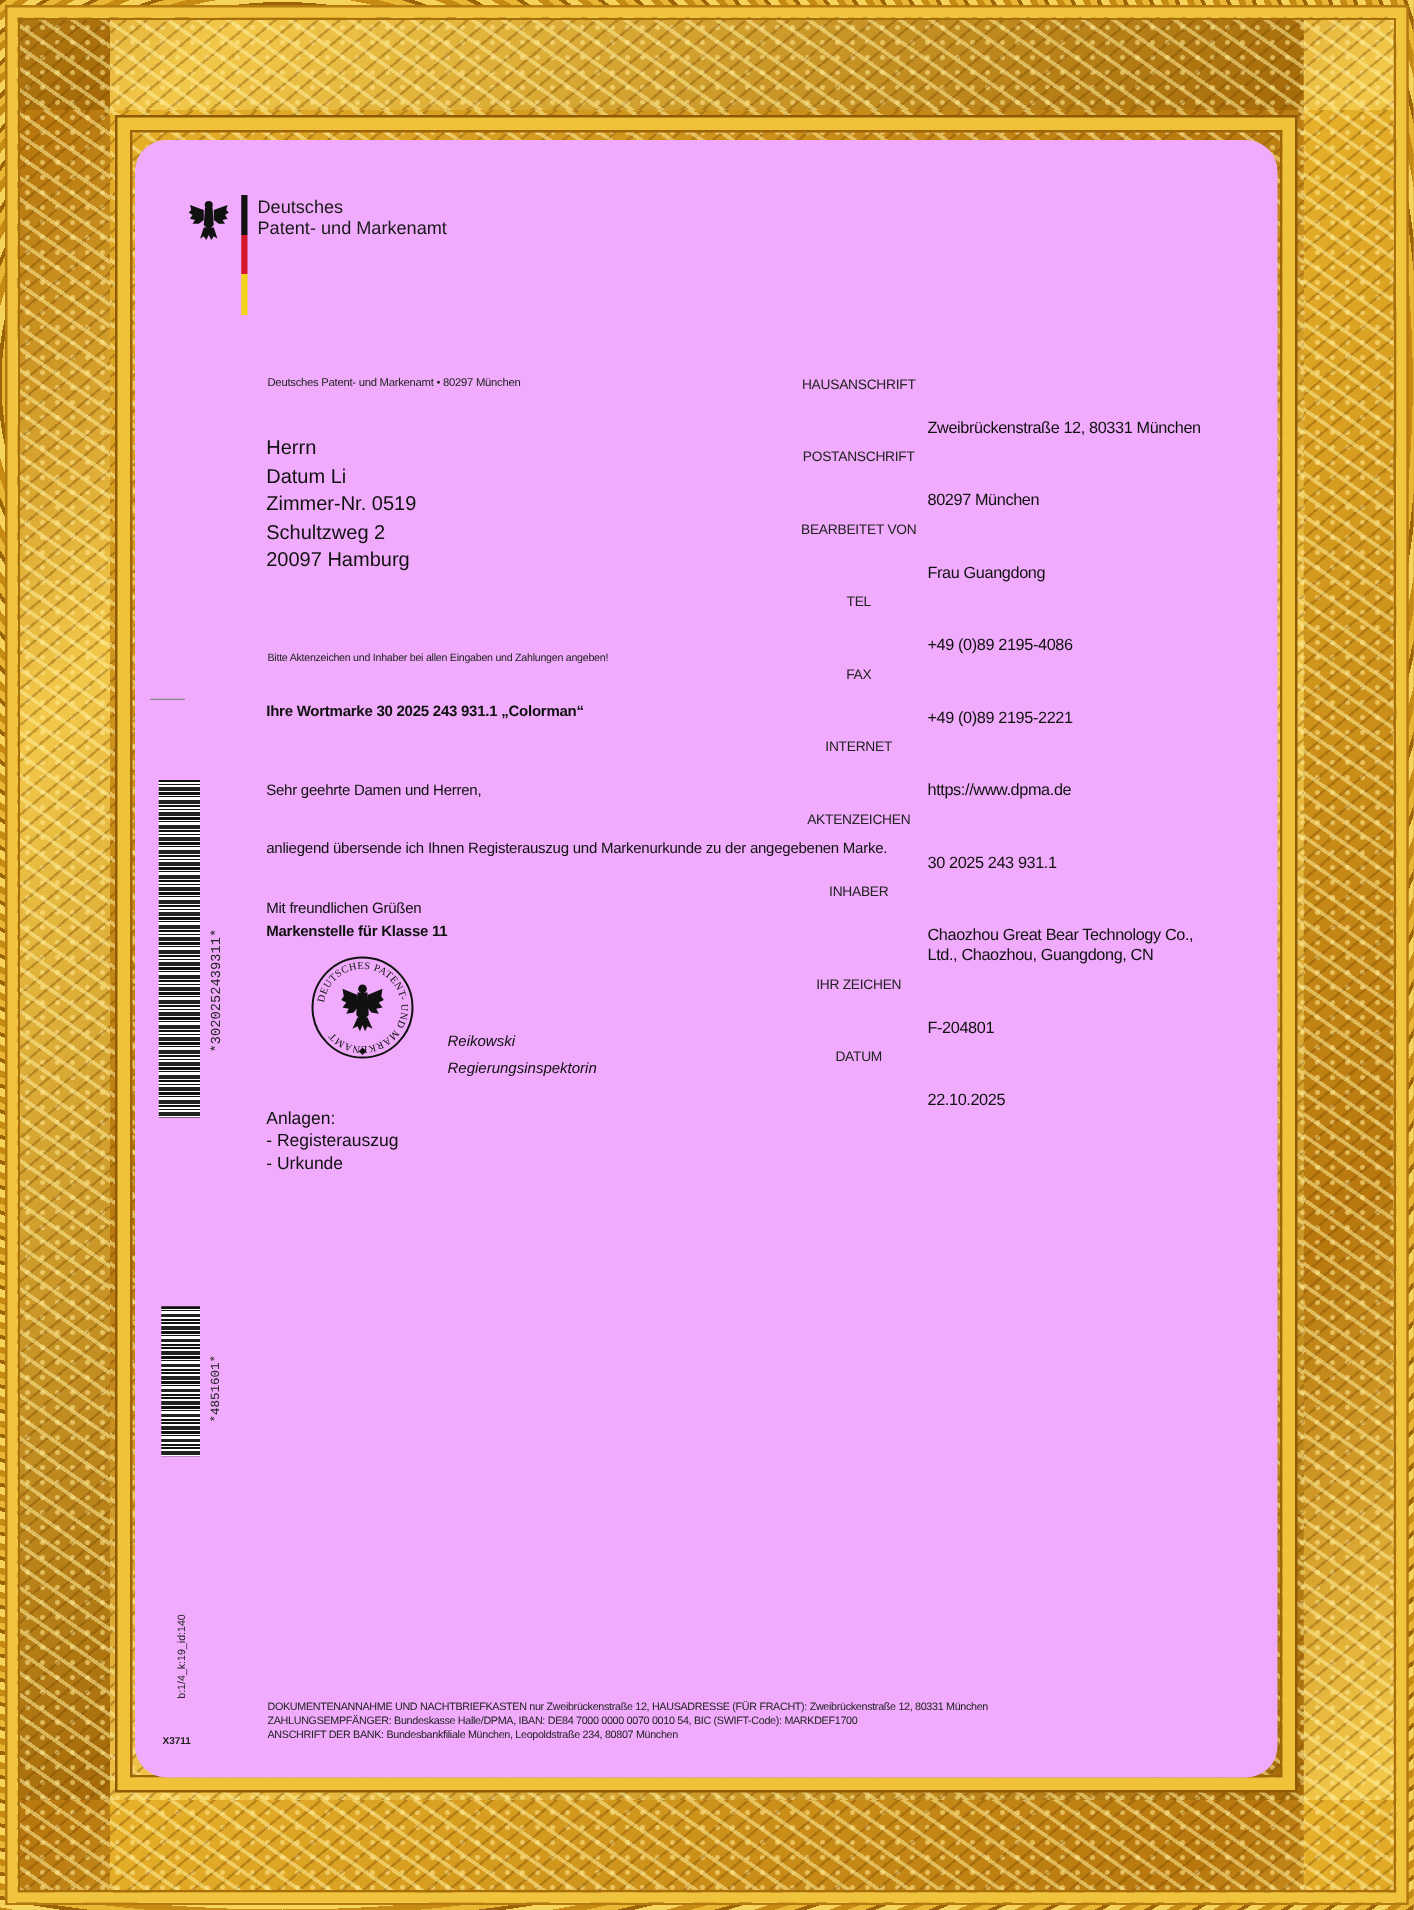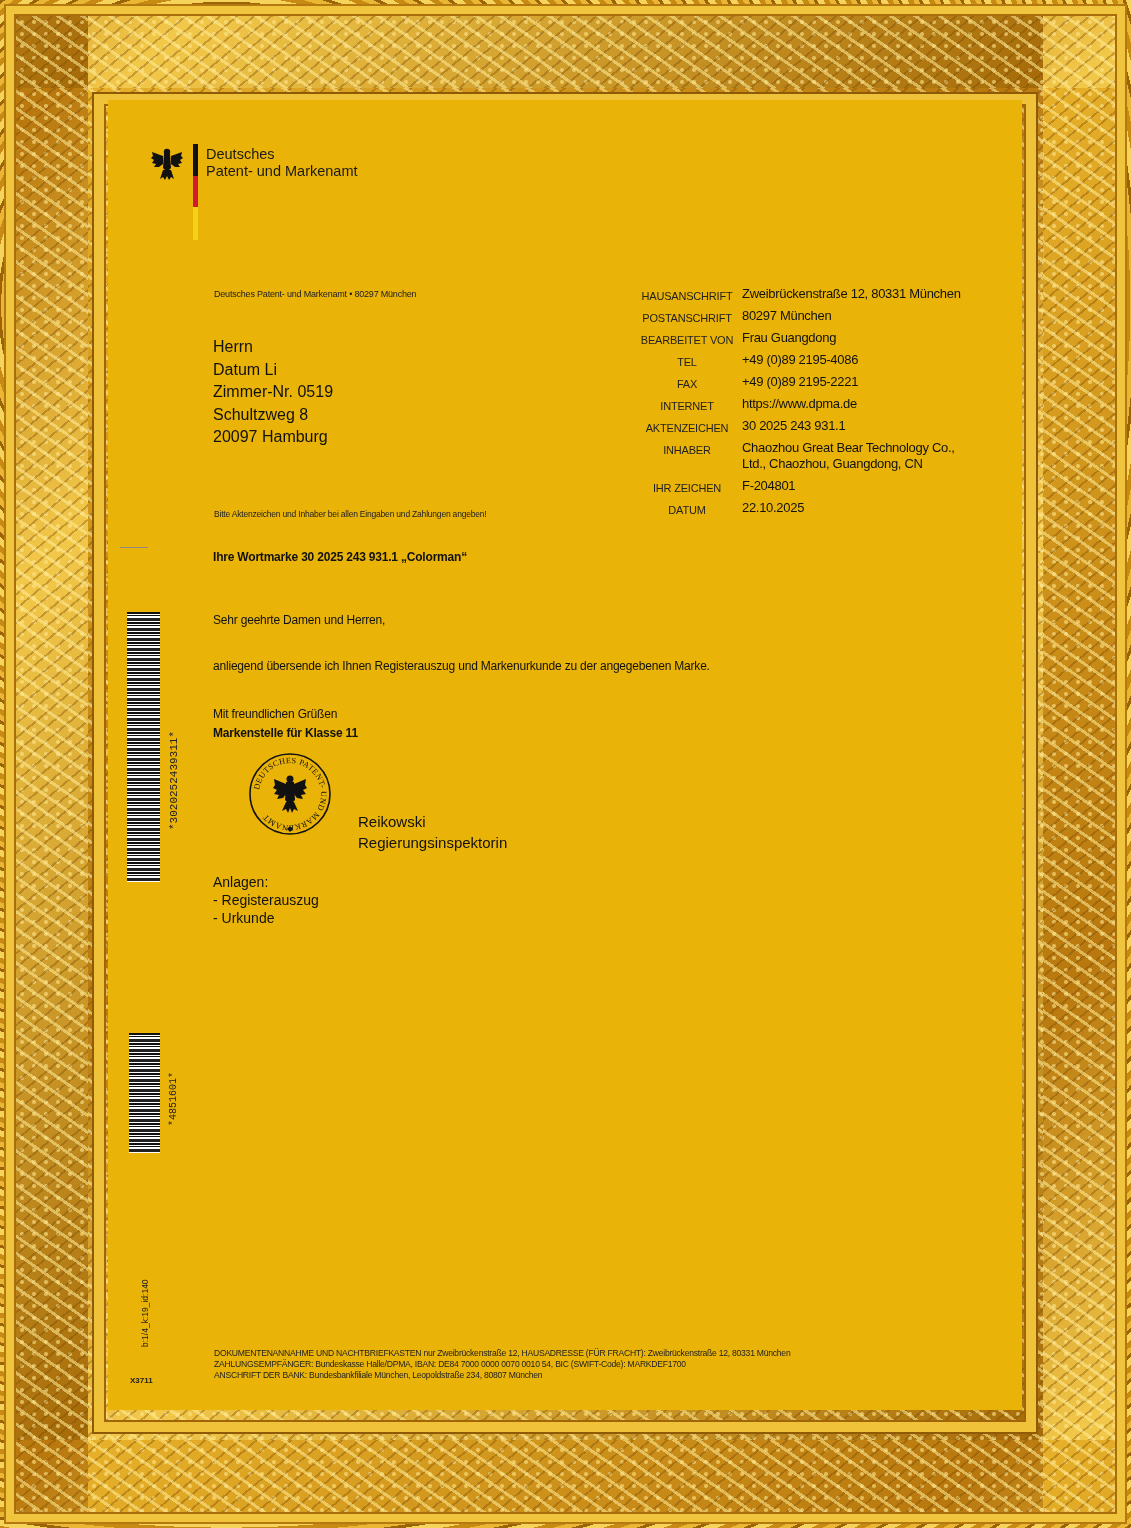--- a/index.html
+++ b/index.html
@@ -33,47 +33,48 @@
     background-clip:border-box;
     -webkit-mask: linear-gradient(#000 0 0) border-box;
   }
   .frame-inner-lip {
     position:absolute; left:94px; top:94px; right:95px; bottom:96px;
     border:10px solid #efc23a;
     box-shadow: inset 0 0 0 2px #a06508, 0 0 0 2px #8e5a06;
   }
   
   .paper {
-    position:absolute; left:108px; top:100px; width:914px; height:1310px;
-    background:#eab308;
+    position:absolute; left:108px; top:112px; width:914px; height:1310px;
+    background:#f0abfc;
+    border-radius:25px;
   }
   .abs { position:absolute; }
   
   .eagle-logo { left:42px; top:46px; width:34px; height:36px; }
   .flag-bar { left:85px; top:44px; width:5px; height:96px;
     background:linear-gradient(#111 0 33%, #d4192a 33% 66%, #f3d21a 66% 100%); }
   .org-name { left:98px; top:46px; font-size:14.5px; line-height:17px; color:#1a1a1a; }
   .sender-line { left:106px; top:189px; font-size:9px; color:#222; letter-spacing:-0.2px; }
   .recipient { left:105px; top:236px; font-size:16px; line-height:22.5px; color:#111; }
   .notice { left:106px; top:409px; font-size:8.5px; color:#222; letter-spacing:-0.2px; }
   
   .info { left:530px; top:186px; width:380px; }
   .info-row { display:flex; align-items:flex-start; margin:0; }
   .info-label { width:98px; text-align:center; padding-right:6px; font-size:11px; text-transform:uppercase; color:#222; padding-top:4px; white-space:nowrap; letter-spacing:-0.2px; }
-  .info-value { font-size:13px; line-height:16px; color:#111; letter-spacing:-0.3px; }
+  .info-value { font-size:13px; line-height:16px; color:#111; letter-spacing:-0.3px;margin-top:36px; }
   .info-row + .info-row { margin-top:6px; }
   
   .fold-mark { left:12px; top:447px; width:28px; height:1px; background:#888; }
   .subject { left:105px; top:450px; font-size:12px; font-weight:bold; letter-spacing:-0.2px; }
   .body-text { font-size:12px; color:#111; letter-spacing:-0.2px; }
   .greeting { left:105px; top:513px; }
   .para { left:105px; top:559px; }
   .closing { left:105px; top:605px; line-height:19px; }
   .seal { left:140px; top:652px; width:84px; height:84px; }
-  .signer { left:250px; top:711px; font-size:15px; line-height:21px; }
+  .signer { left:250px; top:711px; font-size:12px; line-height:21px;font-style:italic; }
   .attachments { left:105px; top:773px; font-size:14px; line-height:18px; }
   
   .barcode { background:repeating-linear-gradient(180deg, #111 0 2px, #fff 2px 3px, #111 3px 4px, #fff 4px 6px, #222 6px 9px, #fff 9px 10px); }
   .barcode-1 { left:19px; top:512px; width:33px; height:270px; }
   .barcode-2 { left:21px; top:933px; width:31px; height:120px; }
   .vtext { position:absolute; font-size:11px; white-space:nowrap; transform-origin:left top; transform:rotate(-90deg); font-family:"Liberation Mono", monospace; color:#222; }
   .meta-vertical { font-family:"Liberation Sans", sans-serif; font-size:8.5px; }
   .xcode { left:22px; top:1276px; font-size:8px; font-weight:bold; color:#222; }
   
   .footer { left:106px; top:1248px; font-size:8.6px; line-height:11px; color:#222; letter-spacing:-0.25px; }
@@ -103,21 +104,21 @@
     <div>Deutsches</div>
     <div>Patent- und Markenamt</div>
   </div>
 
   <div class="abs sender-line">Deutsches Patent- und Markenamt • 80297 München</div>
 
   <div class="abs recipient">
     <div>Herrn</div>
     <div>Datum Li</div>
     <div>Zimmer-Nr. 0519</div>
-    <div>Schultzweg 8</div>
+    <div>Schultzweg 2</div>
     <div>20097 Hamburg</div>
   </div>
 
   <div class="abs notice">Bitte Aktenzeichen und Inhaber bei allen Eingaben und Zahlungen angeben!</div>
 
   <div class="abs info">
     <div class="info-row">
       <span class="info-label">Hausanschrift</span>
       <span class="info-value">Zweibrückenstraße 12, 80331 München</span>
     </div>

